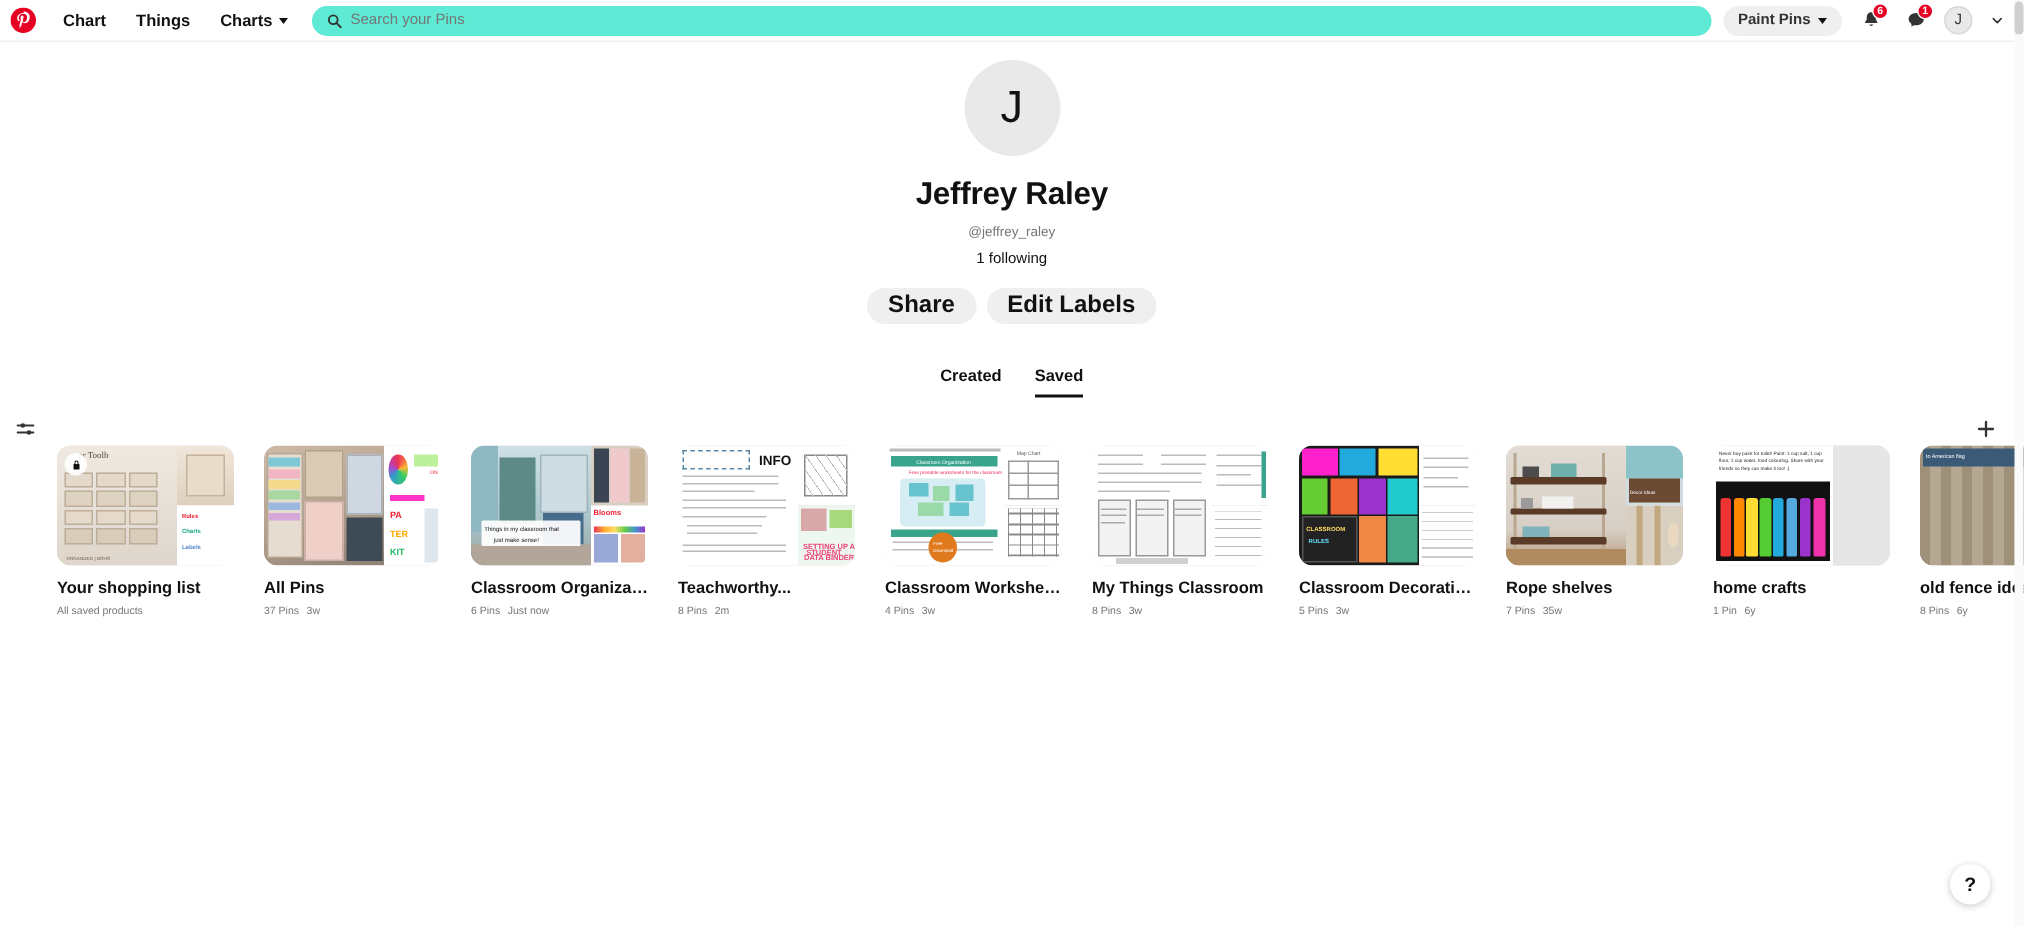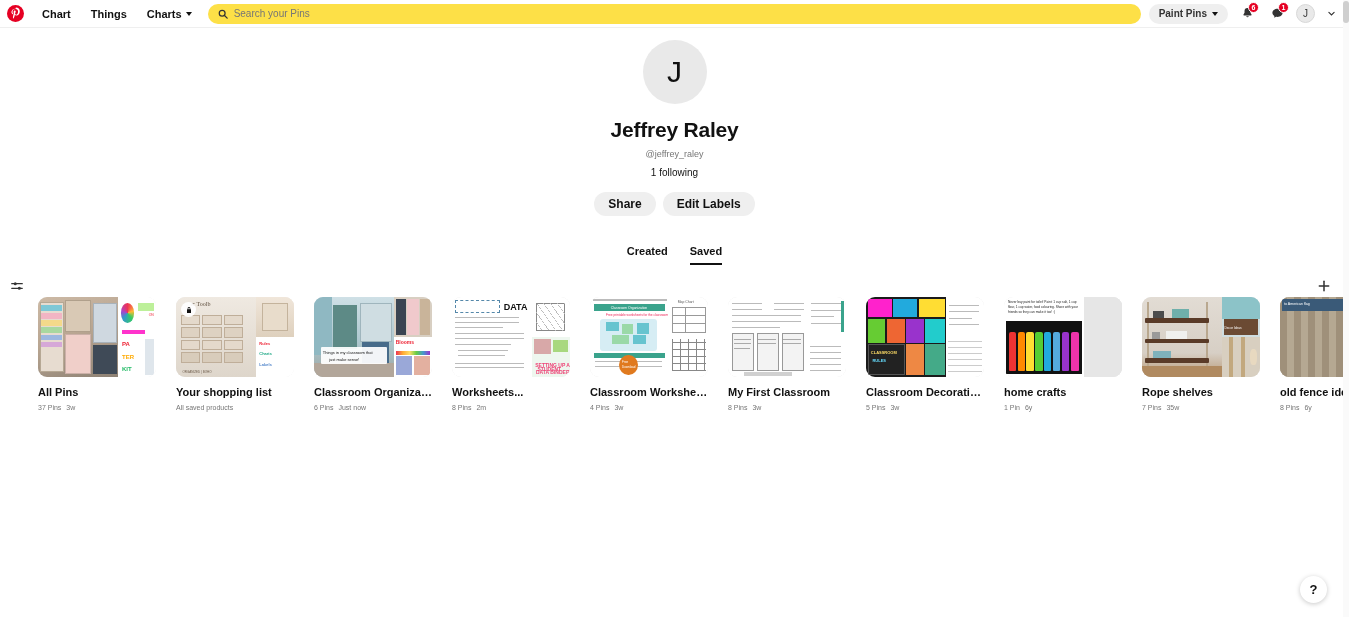--- a/index.html
+++ b/index.html
@@ -41,21 +41,21 @@
   .nav-link.create { display: flex; align-items: center; gap: 4px; }
   .caret-mini {
     width: 0; height: 0;
     border-left: 3.5px solid transparent;
     border-right: 3.5px solid transparent;
     border-top: 4px solid #111;
   }
   .searchbar {
     flex: 1;
     height: 20px;
-    background: #fde047;
+    background: #5eead4;
     border-radius: 14px;
     display: flex;
     align-items: center;
     padding: 0 10px;
     margin: 0 8px 0 6px;
     cursor: text;
   }
   .searchbar .s-icon { margin-right: 6px; display: flex; }
   .search-text {
     font-size: 10px;
@@ -149,21 +149,21 @@
     margin-top: 8px;
   }
   .profile-actions {
     display: flex;
     gap: 7px;
     margin-top: 14px;
   }
   .pill-btn {
     background: #efefef;
     color: #111;
-    font-size: 12px;
+    font-size: 16px;
     font-weight: bold;
     border: none;
     border-radius: 16px;
     padding: 6px 14px;
     cursor: pointer;
     font-family: "Liberation Sans", sans-serif;
     line-height: 12px;
   }
 
   
@@ -387,63 +387,20 @@
   </div>
   <div class="tool-icon">
     <svg width="14" height="14" viewBox="0 0 24 24" fill="none" stroke="#333" stroke-width="2.6" stroke-linecap="round">
       <line x1="12" y1="4" x2="12" y2="20"></line>
         <line x1="4" y1="12" x2="20" y2="12"></line>
     </svg>
   </div>
 </div>
 
 <div class="board-grid">
-
-  <div class="board">
-    <div class="board-cover">
-      <div class="cover-main">
-        <div class="art" style="background:linear-gradient(160deg,#cdbaa6 0%,#b9a692 45%,#8d8174 100%)">
-          <div style="position:absolute;left:2%;top:6%;width:30%;height:88%;background:#e7dcd0;border:1px solid #b6a894"></div>
-          <div style="position:absolute;left:4%;top:10%;width:26%;height:8%;background:#7ec8d6"></div>
-          <div style="position:absolute;left:4%;top:20%;width:26%;height:7%;background:#f2b5c4"></div>
-          <div style="position:absolute;left:4%;top:29%;width:26%;height:7%;background:#f4d98a"></div>
-          <div style="position:absolute;left:4%;top:38%;width:26%;height:7%;background:#a8d8a0"></div>
-          <div style="position:absolute;left:4%;top:47%;width:26%;height:7%;background:#9db8e0"></div>
-          <div style="position:absolute;left:4%;top:56%;width:26%;height:7%;background:#d6a8d8"></div>
-          <div style="position:absolute;left:34%;top:4%;width:32%;height:40%;background:#d9c9b5;border:1px solid #b0a08c"></div>
-          <div style="position:absolute;left:34%;top:46%;width:32%;height:50%;background:#f0cfc9;border:1px solid #cbb0a8"></div>
-          <div style="position:absolute;left:69%;top:8%;width:29%;height:50%;background:#cfd8e0;border:1px solid #a8b2ba"></div>
-          <div style="position:absolute;left:69%;top:60%;width:29%;height:36%;background:#3f4a57"></div>
-        </div>
-      </div>
-      <div class="cover-side">
-        <div style="background:#ffffff">
-          <div class="art" style="background:#fff">
-            <div style="position:absolute;left:8%;top:16%;width:34%;height:48%;border-radius:50%;background:conic-gradient(#e35,#fb3,#3c6,#39c,#a4c,#e35)"></div>
-            <div style="position:absolute;right:6%;top:14%;width:42%;height:20%;background:#bdf09a"></div>
-            <div class="tx" style="right:6%;top:40%;color:#e23">ON</div>
-            <div style="position:absolute;left:10%;bottom:8%;width:60%;height:10%;background:#f3c"></div>
-          </div>
-        </div>
-        <div style="background:#fff">
-          <div class="art" style="background:#fff">
-            <div class="tx" style="left:10%;top:8%;font-size:6px;color:#e23;font-weight:bold">PA</div>
-            <div class="tx" style="left:10%;top:40%;font-size:6px;color:#fa0;font-weight:bold">TER</div>
-            <div class="tx" style="left:10%;top:70%;font-size:6px;color:#2b6;font-weight:bold">KIT</div>
-            <div style="position:absolute;right:4%;top:6%;width:26%;height:88%;background:#dfe6ec"></div>
-          </div>
-        </div>
-      </div>
-    </div>
-    <div class="board-title">All Pins</div>
-    <div class="board-meta">
-      <span>37 Pins</span>
-      <span>3w</span>
-    </div>
-  </div>
 
   <div class="board">
     <div class="board-cover">
       <div class="lock-chip">
         <svg width="8" height="8" viewBox="0 0 24 24" fill="#111">
           <path d="M17 10h-1V7a4 4 0 0 0-8 0v3H7a1 1 0 0 0-1 1v9a1 1 0 0 0 1 1h10a1 1 0 0 0 1-1v-9a1 1 0 0 0-1-1zm-7-3a2 2 0 0 1 4 0v3h-4z"></path>
         </svg>
       </div>
       <div class="cover-main">
         <div class="art" style="background:linear-gradient(180deg,#efe9e1,#ded6cb)">
@@ -483,20 +440,63 @@
     <div class="board-title">Your shopping list</div>
     <div class="board-meta">
       <span>All saved products</span>
       <span></span>
     </div>
   </div>
 
   <div class="board">
     <div class="board-cover">
       <div class="cover-main">
+        <div class="art" style="background:linear-gradient(160deg,#cdbaa6 0%,#b9a692 45%,#8d8174 100%)">
+          <div style="position:absolute;left:2%;top:6%;width:30%;height:88%;background:#e7dcd0;border:1px solid #b6a894"></div>
+          <div style="position:absolute;left:4%;top:10%;width:26%;height:8%;background:#7ec8d6"></div>
+          <div style="position:absolute;left:4%;top:20%;width:26%;height:7%;background:#f2b5c4"></div>
+          <div style="position:absolute;left:4%;top:29%;width:26%;height:7%;background:#f4d98a"></div>
+          <div style="position:absolute;left:4%;top:38%;width:26%;height:7%;background:#a8d8a0"></div>
+          <div style="position:absolute;left:4%;top:47%;width:26%;height:7%;background:#9db8e0"></div>
+          <div style="position:absolute;left:4%;top:56%;width:26%;height:7%;background:#d6a8d8"></div>
+          <div style="position:absolute;left:34%;top:4%;width:32%;height:40%;background:#d9c9b5;border:1px solid #b0a08c"></div>
+          <div style="position:absolute;left:34%;top:46%;width:32%;height:50%;background:#f0cfc9;border:1px solid #cbb0a8"></div>
+          <div style="position:absolute;left:69%;top:8%;width:29%;height:50%;background:#cfd8e0;border:1px solid #a8b2ba"></div>
+          <div style="position:absolute;left:69%;top:60%;width:29%;height:36%;background:#3f4a57"></div>
+        </div>
+      </div>
+      <div class="cover-side">
+        <div style="background:#ffffff">
+          <div class="art" style="background:#fff">
+            <div style="position:absolute;left:8%;top:16%;width:34%;height:48%;border-radius:50%;background:conic-gradient(#e35,#fb3,#3c6,#39c,#a4c,#e35)"></div>
+            <div style="position:absolute;right:6%;top:14%;width:42%;height:20%;background:#bdf09a"></div>
+            <div class="tx" style="right:6%;top:40%;color:#e23">ON</div>
+            <div style="position:absolute;left:10%;bottom:8%;width:60%;height:10%;background:#f3c"></div>
+          </div>
+        </div>
+        <div style="background:#fff">
+          <div class="art" style="background:#fff">
+            <div class="tx" style="left:10%;top:8%;font-size:6px;color:#e23;font-weight:bold">PA</div>
+            <div class="tx" style="left:10%;top:40%;font-size:6px;color:#fa0;font-weight:bold">TER</div>
+            <div class="tx" style="left:10%;top:70%;font-size:6px;color:#2b6;font-weight:bold">KIT</div>
+            <div style="position:absolute;right:4%;top:6%;width:26%;height:88%;background:#dfe6ec"></div>
+          </div>
+        </div>
+      </div>
+    </div>
+    <div class="board-title">All Pins</div>
+    <div class="board-meta">
+      <span>37 Pins</span>
+      <span>3w</span>
+    </div>
+  </div>
+
+  <div class="board">
+    <div class="board-cover">
+      <div class="cover-main">
         <div class="art" style="background:linear-gradient(180deg,#cfe0e6 0%,#aec8cf 55%,#9aa6a4 100%)">
           <div style="position:absolute;left:0;top:0;width:22%;height:72%;background:#8fb8c2"></div>
           <div style="position:absolute;left:24%;top:10%;width:30%;height:55%;background:#5d8a86"></div>
           <div style="position:absolute;left:57%;top:8%;width:40%;height:48%;background:#cfdde2;border:1px solid #9fb5bd"></div>
           <div style="position:absolute;left:60%;top:56%;width:34%;height:26%;background:#476b8a"></div>
           <div style="position:absolute;left:0;bottom:0;width:100%;height:18%;background:#b2a69a"></div>
           <div style="position:absolute;left:9%;bottom:16%;width:82%;height:22%;background:rgba(255,255,255,0.93);border-radius:1px"></div>
           <div class="tx" style="left:11%;bottom:26%;font-size:4px;color:#111">Things in my classroom that</div>
           <div class="tx" style="left:19%;bottom:18%;font-size:4px;color:#111">just make sense!</div>
         </div>
@@ -524,21 +524,21 @@
       <span>6 Pins</span>
       <span>Just now</span>
     </div>
   </div>
 
   <div class="board">
     <div class="board-cover">
       <div class="cover-main">
         <div class="art" style="background:#ffffff">
           <div style="position:absolute;left:4%;top:4%;width:56%;height:16%;border:1px dashed #58a;background:#fff"></div>
-          <div class="tx" style="right:6%;top:5%;font-size:9px;font-weight:bold;color:#111">DATA</div>
+          <div class="tx" style="right:6%;top:5%;font-size:9px;font-weight:bold;color:#111">INFO</div>
           <div class="strip" style="left:4%;top:25%;width:80%"></div>
           <div class="strip" style="left:4%;top:31%;width:80%"></div>
           <div class="strip" style="left:4%;top:37%;width:60%"></div>
           <div class="strip" style="left:4%;top:45%;width:86%"></div>
           <div class="strip" style="left:4%;top:51%;width:86%"></div>
           <div class="strip" style="left:4%;top:59%;width:70%"></div>
           <div class="strip" style="left:8%;top:66%;width:62%"></div>
           <div class="strip" style="left:8%;top:72%;width:58%"></div>
           <div class="strip" style="left:4%;top:82%;width:86%"></div>
           <div class="strip" style="left:4%;top:88%;width:86%"></div>
@@ -555,21 +555,21 @@
           <div class="art" style="background:#eef7ef">
             <div style="position:absolute;left:6%;top:6%;width:44%;height:36%;background:#d8a8a8"></div>
             <div style="position:absolute;right:6%;top:8%;width:40%;height:30%;background:#a8d87e"></div>
             <div class="tx" style="left:8%;bottom:20%;font-size:5px;color:#e47;font-weight:bold">SETTING UP A</div>
             <div class="tx" style="left:14%;bottom:10%;font-size:5px;color:#e47;font-weight:bold">STUDENT</div>
             <div class="tx" style="left:10%;bottom:2%;font-size:5px;color:#e47;font-weight:bold">DATA BINDER</div>
           </div>
         </div>
       </div>
     </div>
-    <div class="board-title">Worksheets...</div>
+    <div class="board-title">Teachworthy...</div>
     <div class="board-meta">
       <span>8 Pins</span>
       <span>2m</span>
     </div>
   </div>
 
   <div class="board">
     <div class="board-cover">
       <div class="cover-main">
         <div class="art" style="background:#ffffff">
@@ -650,21 +650,21 @@
             <div style="position:absolute;right:4%;top:10%;width:8%;height:78%;background:#3aa38c"></div>
           </div>
         </div>
         <div>
           <div class="art" style="background:#fff">
             <div style="position:absolute;left:6%;top:10%;width:80%;height:76%;background:repeating-linear-gradient(0deg,#bbb 0 1px,transparent 1px 6px)"></div>
           </div>
         </div>
       </div>
     </div>
-    <div class="board-title">My First Classroom</div>
+    <div class="board-title">My Things Classroom</div>
     <div class="board-meta">
       <span>8 Pins</span>
       <span>3w</span>
     </div>
   </div>
 
   <div class="board">
     <div class="board-cover">
       <div class="cover-main">
         <div class="art" style="background:#1a1a1a">
@@ -701,52 +701,20 @@
     <div class="board-title">Classroom Decoration...</div>
     <div class="board-meta">
       <span>5 Pins</span>
       <span>3w</span>
     </div>
   </div>
 
   <div class="board">
     <div class="board-cover">
       <div class="cover-main">
-        <div class="art" style="background:#ffffff">
-          <div class="tx" style="left:5%;top:4%;font-size:3.2px;color:#222;width:90%">Never buy paint for toilet! Paint: 1 cup salt, 1 cup flour, 1 cup water, food colouring. Share with your friends so they can make it too! :)</div>
-          <div style="position:absolute;left:3%;top:30%;width:94%;height:66%;background:#111"></div>
-          <div style="position:absolute;left:6%;top:44%;width:9%;height:48%;background:#e33;border-radius:2px 2px 1px 1px"></div>
-          <div style="position:absolute;left:17%;top:44%;width:9%;height:48%;background:#f80;border-radius:2px 2px 1px 1px"></div>
-          <div style="position:absolute;left:28%;top:44%;width:9%;height:48%;background:#fd3;border-radius:2px 2px 1px 1px"></div>
-          <div style="position:absolute;left:39%;top:44%;width:9%;height:48%;background:#5c3;border-radius:2px 2px 1px 1px"></div>
-          <div style="position:absolute;left:50%;top:44%;width:9%;height:48%;background:#2ad;border-radius:2px 2px 1px 1px"></div>
-          <div style="position:absolute;left:61%;top:44%;width:9%;height:48%;background:#5ad;border-radius:2px 2px 1px 1px"></div>
-          <div style="position:absolute;left:72%;top:44%;width:9%;height:48%;background:#93c;border-radius:2px 2px 1px 1px"></div>
-          <div style="position:absolute;left:83%;top:44%;width:10%;height:48%;background:#e3a;border-radius:2px 2px 1px 1px"></div>
-        </div>
-      </div>
-      <div class="cover-side">
-        <div style="background:#e6e6e6">
-            <div class="art" style="background:#e6e6e6"></div>
-          </div>
-        <div style="background:#e6e6e6">
-            <div class="art" style="background:#e6e6e6"></div>
-          </div>
-      </div>
-    </div>
-    <div class="board-title">home crafts</div>
-    <div class="board-meta">
-      <span>1 Pin</span>
-      <span>6y</span>
-    </div>
-  </div>
-
-  <div class="board">
-    <div class="board-cover">
-      <div class="cover-main">
         <div class="art" style="background:linear-gradient(180deg,#e2dcd4 0%,#d7cfc5 70%,#b89a78 100%)">
           <div style="position:absolute;left:6%;top:6%;width:2px;height:80%;background:#b9a88f"></div>
           <div style="position:absolute;right:18%;top:6%;width:2px;height:80%;background:#b9a88f"></div>
           <div style="position:absolute;left:4%;top:26%;width:80%;height:6%;background:#5a3b28;border-radius:1px"></div>
           <div style="position:absolute;left:4%;top:52%;width:80%;height:6%;background:#5a3b28;border-radius:1px"></div>
           <div style="position:absolute;left:4%;top:76%;width:80%;height:6%;background:#5a3b28;border-radius:1px"></div>
           <div style="position:absolute;left:14%;top:17%;width:14%;height:9%;background:#4c4c4c"></div>
           <div style="position:absolute;left:38%;top:15%;width:20%;height:11%;background:#6fb0ab"></div>
           <div style="position:absolute;left:30%;top:43%;width:26%;height:9%;background:#f0f0ee"></div>
           <div style="position:absolute;left:12%;top:44%;width:10%;height:8%;background:#9a9a9a"></div>
@@ -774,20 +742,52 @@
     <div class="board-title">Rope shelves</div>
     <div class="board-meta">
       <span>7 Pins</span>
       <span>35w</span>
     </div>
   </div>
 
   <div class="board">
     <div class="board-cover">
       <div class="cover-main">
+        <div class="art" style="background:#ffffff">
+          <div class="tx" style="left:5%;top:4%;font-size:3.2px;color:#222;width:90%">Never buy paint for toilet! Paint: 1 cup salt, 1 cup flour, 1 cup water, food colouring. Share with your friends so they can make it too! :)</div>
+          <div style="position:absolute;left:3%;top:30%;width:94%;height:66%;background:#111"></div>
+          <div style="position:absolute;left:6%;top:44%;width:9%;height:48%;background:#e33;border-radius:2px 2px 1px 1px"></div>
+          <div style="position:absolute;left:17%;top:44%;width:9%;height:48%;background:#f80;border-radius:2px 2px 1px 1px"></div>
+          <div style="position:absolute;left:28%;top:44%;width:9%;height:48%;background:#fd3;border-radius:2px 2px 1px 1px"></div>
+          <div style="position:absolute;left:39%;top:44%;width:9%;height:48%;background:#5c3;border-radius:2px 2px 1px 1px"></div>
+          <div style="position:absolute;left:50%;top:44%;width:9%;height:48%;background:#2ad;border-radius:2px 2px 1px 1px"></div>
+          <div style="position:absolute;left:61%;top:44%;width:9%;height:48%;background:#5ad;border-radius:2px 2px 1px 1px"></div>
+          <div style="position:absolute;left:72%;top:44%;width:9%;height:48%;background:#93c;border-radius:2px 2px 1px 1px"></div>
+          <div style="position:absolute;left:83%;top:44%;width:10%;height:48%;background:#e3a;border-radius:2px 2px 1px 1px"></div>
+        </div>
+      </div>
+      <div class="cover-side">
+        <div style="background:#e6e6e6">
+            <div class="art" style="background:#e6e6e6"></div>
+          </div>
+        <div style="background:#e6e6e6">
+            <div class="art" style="background:#e6e6e6"></div>
+          </div>
+      </div>
+    </div>
+    <div class="board-title">home crafts</div>
+    <div class="board-meta">
+      <span>1 Pin</span>
+      <span>6y</span>
+    </div>
+  </div>
+
+  <div class="board">
+    <div class="board-cover">
+      <div class="cover-main">
         <div class="art" style="background:linear-gradient(180deg,#b3a894 0%,#a2937d 100%)">
           <div style="position:absolute;left:0;top:0;width:100%;height:100%;background:repeating-linear-gradient(90deg,#9f907a 0 7px,#b5a892 7px 14px)"></div>
           <div style="position:absolute;left:2%;top:3%;width:96%;height:14%;background:#3a5a78"></div>
           <div class="tx" style="left:5%;top:6%;font-size:3.6px;color:#fff">to American flag</div>
         </div>
       </div>
 
     </div>
     <div class="board-title">old fence ideas</div>
     <div class="board-meta">

